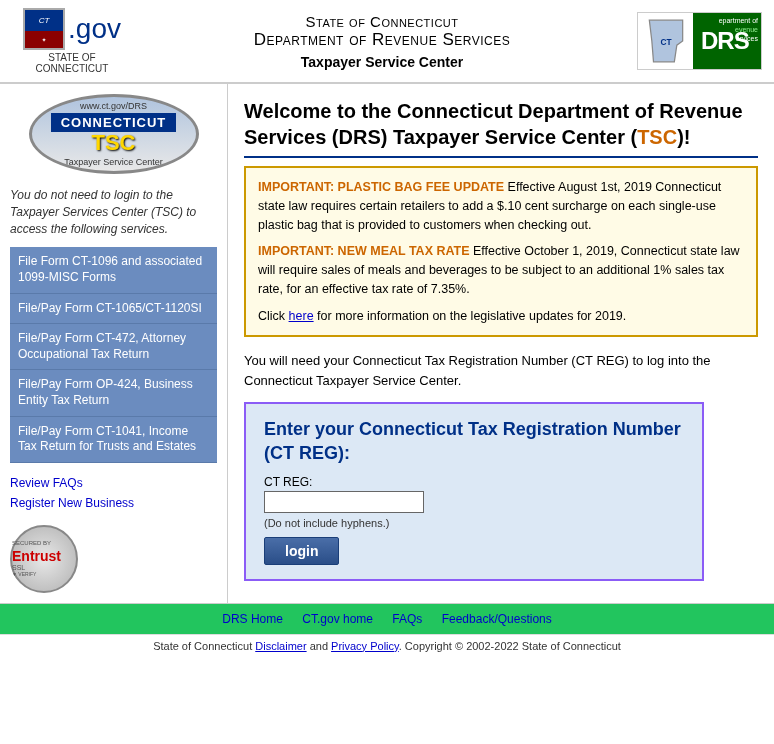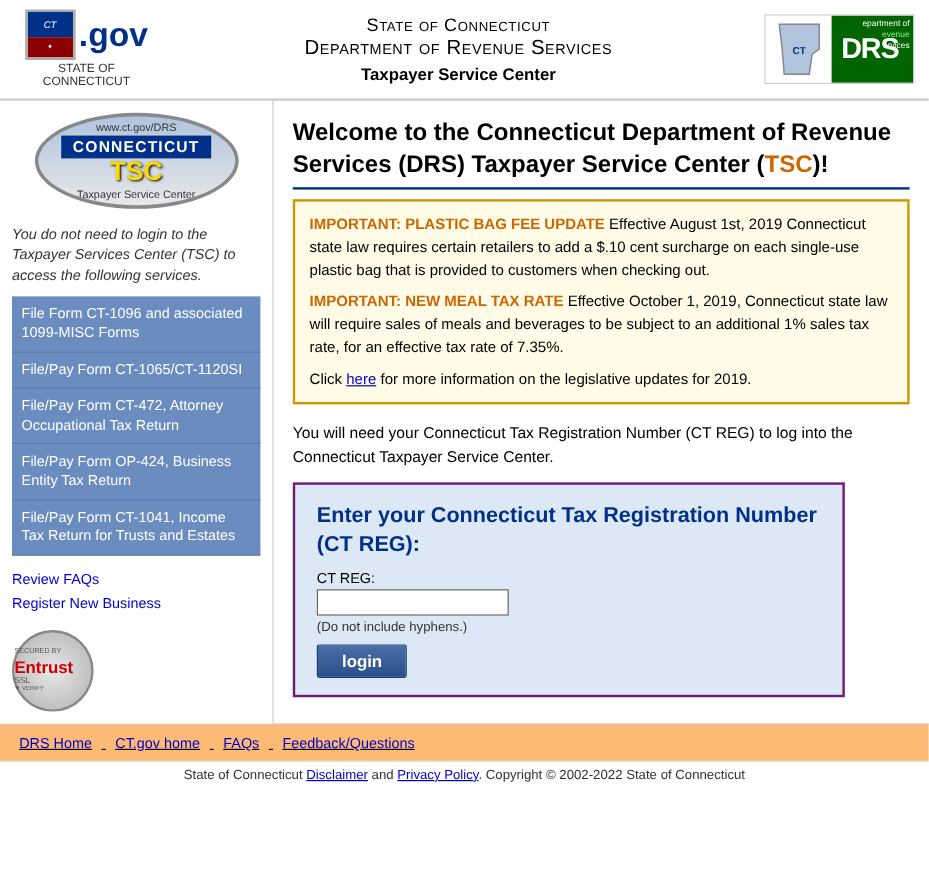--- a/index.html
+++ b/index.html
@@ -211,21 +211,21 @@
       text-decoration: underline;
       cursor: pointer;
     }
     .reg-info {
       font-size: 13px;
       color: #000;
       margin-bottom: 12px;
       line-height: 1.5;
     }
     .login-box {
-      border: 2px solid #701a75;
+      border: 2px solid #8b5cf6;
       background: #dce8f5;
       padding: 14px 18px;
       max-width: 460px;
     }
     .login-box-title {
       font-size: 18px;
       color: #003087;
       font-weight: bold;
       margin-bottom: 10px;
       line-height: 1.3;
@@ -264,25 +264,25 @@
       border: 1px solid #1a3e78;
       font-size: 14px;
       font-weight: bold;
       padding: 5px 20px;
       cursor: pointer;
       border-radius: 2px;
     }
 
     
     .footer-links {
-      background: #fdba74;
+      background: #22c55e;
       border-top: 1px solid #ccc;
+      text-align: center;
       padding: 8px;
       font-size: 12px;
-      text-decoration: underline;
     }
     .footer-links a {
       color: #00c;
       text-decoration: none;
       margin: 0 8px;
     }
     .footer-bottom {
       text-align: center;
       font-size: 11px;
       color: #333;
@@ -303,21 +303,21 @@
     <div class="logo-box">
       <div style="position:relative;width:42px;height:42px;border:2px solid #aaa;overflow:hidden;flex-shrink:0;">
 
         <div style="position:absolute;top:0;left:0;width:100%;height:55%;background:#003087;display:flex;align-items:center;justify-content:center;">
           <span style="color:#fff;font-size:8px;font-style:italic;">CT</span>
         </div>
         <div style="position:absolute;bottom:0;left:0;width:100%;height:45%;background:#8B0000;display:flex;align-items:center;justify-content:center;">
           <span style="color:#fff;font-size:6px;">✦</span>
         </div>
       </div>
-      <div style="font-size:28px;font-weight:bold;color:#003087;margin-left:3px;line-height:1;">.gov</div>
+      <div style="font-size:28px;font-weight:normal;color:#003087;margin-left:3px;line-height:1;">.gov</div>
     </div>
     <div class="state-label">STATE OF CONNECTICUT</div>
   </div>
 
   <div class="header-center">
     <div class="state-title">State of Connecticut</div>
     <div class="dept-title">Department of Revenue Services</div>
     <div class="tsc-title">Taxpayer Service Center</div>
   </div>
 

